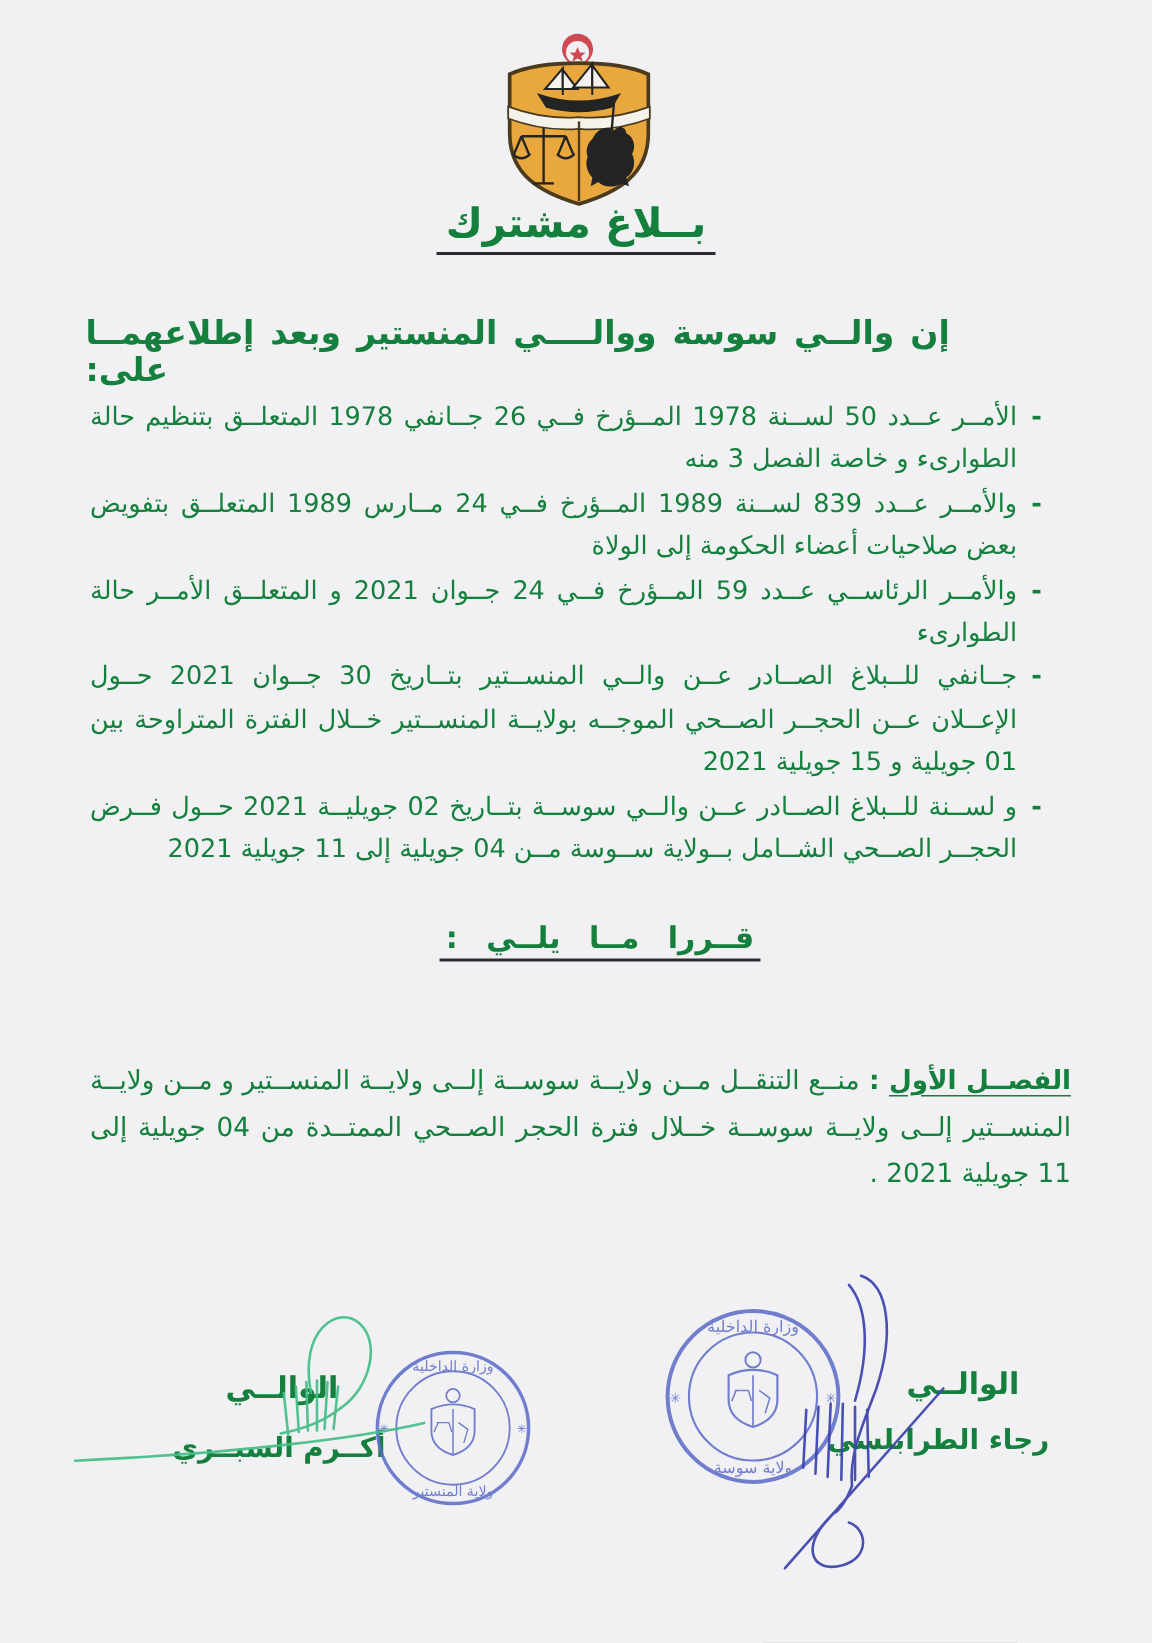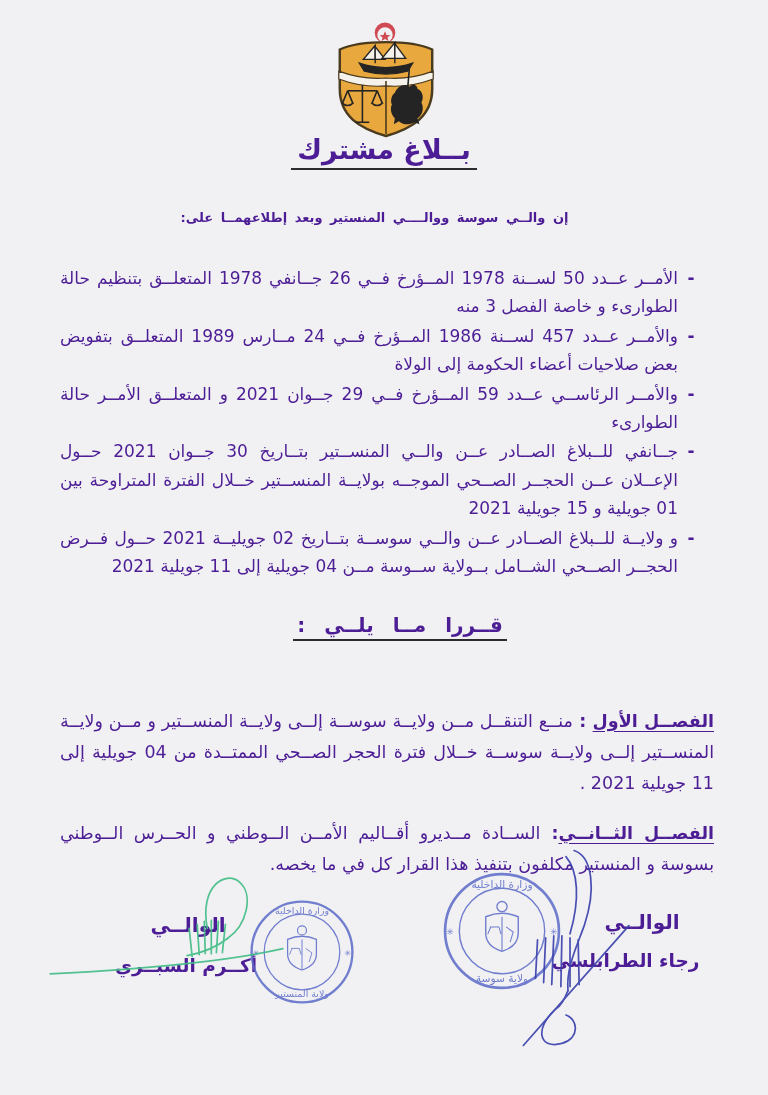--- a/index.html
+++ b/index.html
@@ -1,33 +1,33 @@
 <!DOCTYPE html>
 <html lang="ar" dir="rtl"><head>
 <meta charset="utf-8">
 <style>
   html,body{margin:0;padding:0;background:#d8d8da;}
   .page{
     position:relative;width:768px;height:1095px;margin:0 auto;
     background:#f1f1f4;
     font-family:"DejaVu Sans","Liberation Sans",sans-serif;
-    color:#4c1d95;direction:rtl;overflow:hidden;
+    color:#15803d;direction:rtl;overflow:hidden;
   }
   .abs{position:absolute;}
   
   .emblem{left:330px;top:20px;width:112px;height:118px;z-index:1;}
   
   .title-wrap{top:134px;left:0;width:100%;text-align:center;z-index:2;}
   .title{
     display:inline-block;font-size:27px;font-weight:bold;letter-spacing:1px;
     border-bottom:2.5px solid #2b2b30;padding:0 6px 3px 6px;
   }
   
-  .intro{top:210px;right:76px;left:57px;text-align:center;
-    font-size:13px;font-weight:bold;word-spacing:3px;z-index:2;}
+  .intro{top:210px;right:76px;left:57px;text-align:left;
+    font-size:22px;font-weight:bold;word-spacing:3px;z-index:2;}
   
   .bullets{top:264px;right:64px;left:60px;z-index:2;}
   .bullet{display:flex;direction:rtl;font-size:17px;line-height:28.4px;margin-bottom:1px;}
   .bullet .dash{width:26px;flex:0 0 26px;text-align:center;font-weight:bold;}
   .bullet .btxt{flex:1;text-align:justify;text-align-last:right;}
   .bullet .lead{font-weight:normal;}
   
   .decision-wrap{top:613px;left:4px;width:100%;text-align:center;z-index:2;padding-left:12px;}
   .decision{display:inline-block;font-size:20px;font-weight:bold;word-spacing:12px;
     border-bottom:2px solid #2b2b30;padding:0 4px 2px 4px;}
@@ -101,43 +101,42 @@
 
   <div class="abs intro">إن والــي سوسة  ووالــــي  المنستير وبعد إطلاعهمــا على:</div>
 
   <div class="abs bullets">
     <div class="bullet">
       <span class="dash">-</span>
       <span class="btxt"><span class="lead">الأمــر عــدد 50 لســنة 1978 المــؤرخ فــي 26 جــانفي 1978 المتعلــق</span> <span>بتنظيم حالة الطوارىء و خاصة الفصل 3 منه</span></span>
     </div>
     <div class="bullet">
       <span class="dash">-</span>
-      <span class="btxt"><span class="lead">والأمــر عــدد 457 لســنة 1986 المــؤرخ فــي 24 مــارس 1989 المتعلــق</span> <span>بتفويض بعض صلاحيات أعضاء الحكومة إلى الولاة</span></span>
+      <span class="btxt"><span class="lead">والأمــر عــدد 839 لســنة 1989 المــؤرخ فــي 24 مــارس 1989 المتعلــق</span> <span>بتفويض بعض صلاحيات أعضاء الحكومة إلى الولاة</span></span>
     </div>
     <div class="bullet">
       <span class="dash">-</span>
-      <span class="btxt"><span class="lead">والأمــر الرئاســي عــدد 59 المــؤرخ فــي 29 جــوان 2021 و المتعلــق</span> <span>الأمــر حالة الطوارىء</span></span>
+      <span class="btxt"><span class="lead">والأمــر الرئاســي عــدد 59 المــؤرخ فــي 24 جــوان 2021 و المتعلــق</span> <span>الأمــر حالة الطوارىء</span></span>
     </div>
     <div class="bullet">
       <span class="dash">-</span>
       <span class="btxt"><span class="lead">جــانفي</span> <span>للــبلاغ الصــادر عــن والــي المنســتير بتــاريخ 30 جــوان 2021 حــول الإعــلان عــن الحجــر الصــحي الموجــه بولايــة المنســتير خــلال الفترة المتراوحة بين 01 جويلية و 15 جويلية 2021</span></span>
     </div>
     <div class="bullet">
       <span class="dash">-</span>
-      <span class="btxt"><span class="lead">و ولايــة</span> <span>للــبلاغ الصــادر عــن والــي سوســة بتــاريخ 02 جويليــة 2021 حــول فــرض الحجــر الصــحي الشــامل بــولاية ســوسة مــن 04 جويلية إلى 11 جويلية 2021</span></span>
+      <span class="btxt"><span class="lead">و لســنة</span> <span>للــبلاغ الصــادر عــن والــي سوســة بتــاريخ 02 جويليــة 2021 حــول فــرض الحجــر الصــحي الشــامل بــولاية ســوسة مــن 04 جويلية إلى 11 جويلية 2021</span></span>
     </div>
   </div>
 
   <div class="abs decision-wrap">
     <span class="decision">قــررا مــا يلــي :</span>
   </div>
 
   <p class="abs article article1"><span class="atitle">الفصــل الأول</span><span class="asep"> : </span><span>منــع التنقــل مــن ولايــة سوســة إلــى ولايــة المنســتير و مــن ولايــة المنســتير إلــى ولايــة سوســة خــلال فترة الحجر الصــحي الممتــدة من 04 جويلية إلى 11 جويلية 2021 .</span></p>
 
-  <p class="abs article article2"><span class="atitle">الفصــل الثــانــي</span><span class="asep">: </span><span>الســادة مــديرو أقــاليم الأمــن الــوطني و الحــرس الــوطني بسوسة و المنستير مكلفون بتنفيذ هذا القرار كل في ما يخصه.</span></p>
 
   <div class="abs sig-role role-right">الوالــي</div>
   <div class="abs sig-name name-right">رجاء الطرابلسي</div>
 
   <svg class="abs stamp stamp-right" viewBox="0 0 120 120" xmlns="http://www.w3.org/2000/svg">
     <g stroke="#5b6ac8" fill="none">
       <circle cx="60" cy="60" r="56" stroke-width="2.6"></circle>
       <circle cx="60" cy="60" r="42" stroke-width="1.4"></circle>
       <circle cx="60" cy="36" r="5" stroke-width="1.3"></circle>
       <path d="M44,46 q16,-7 32,0 l0,16 q0,13 -16,18 q-16,-5 -16,-18 Z" stroke-width="1.4"></path>

